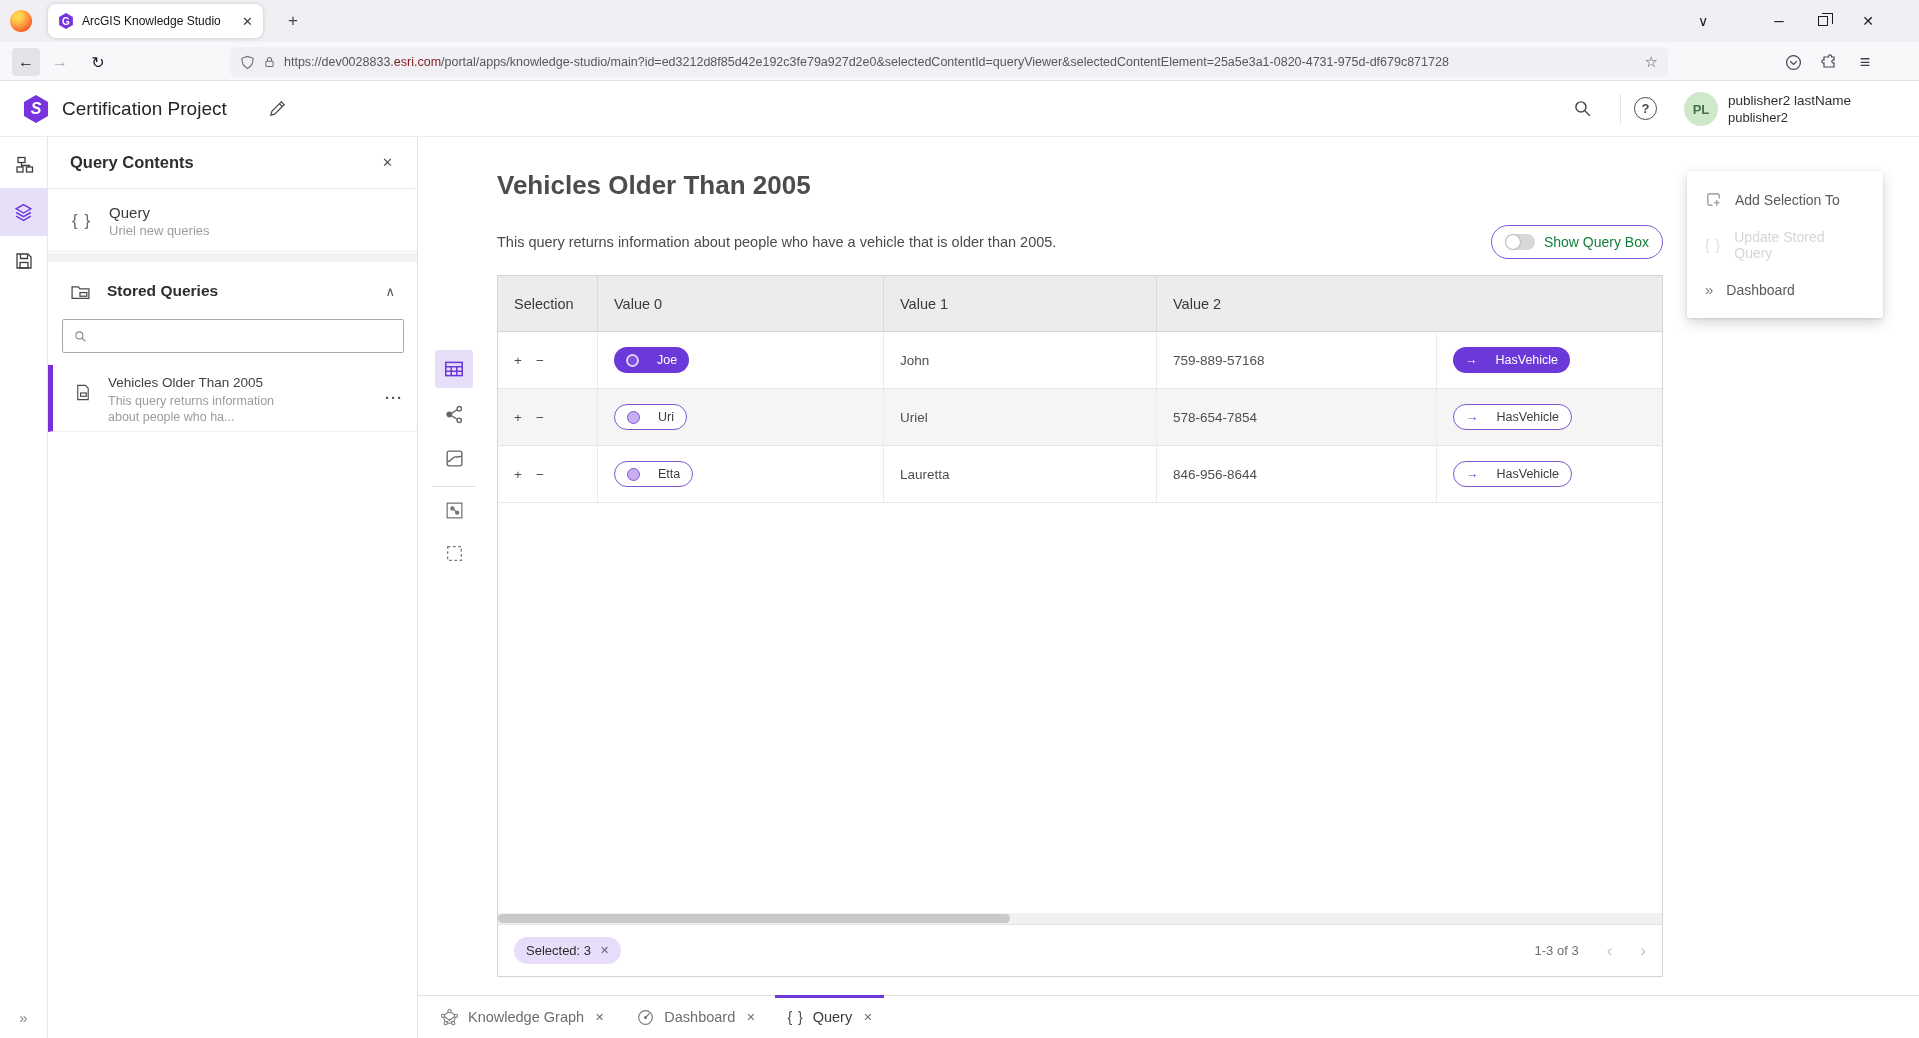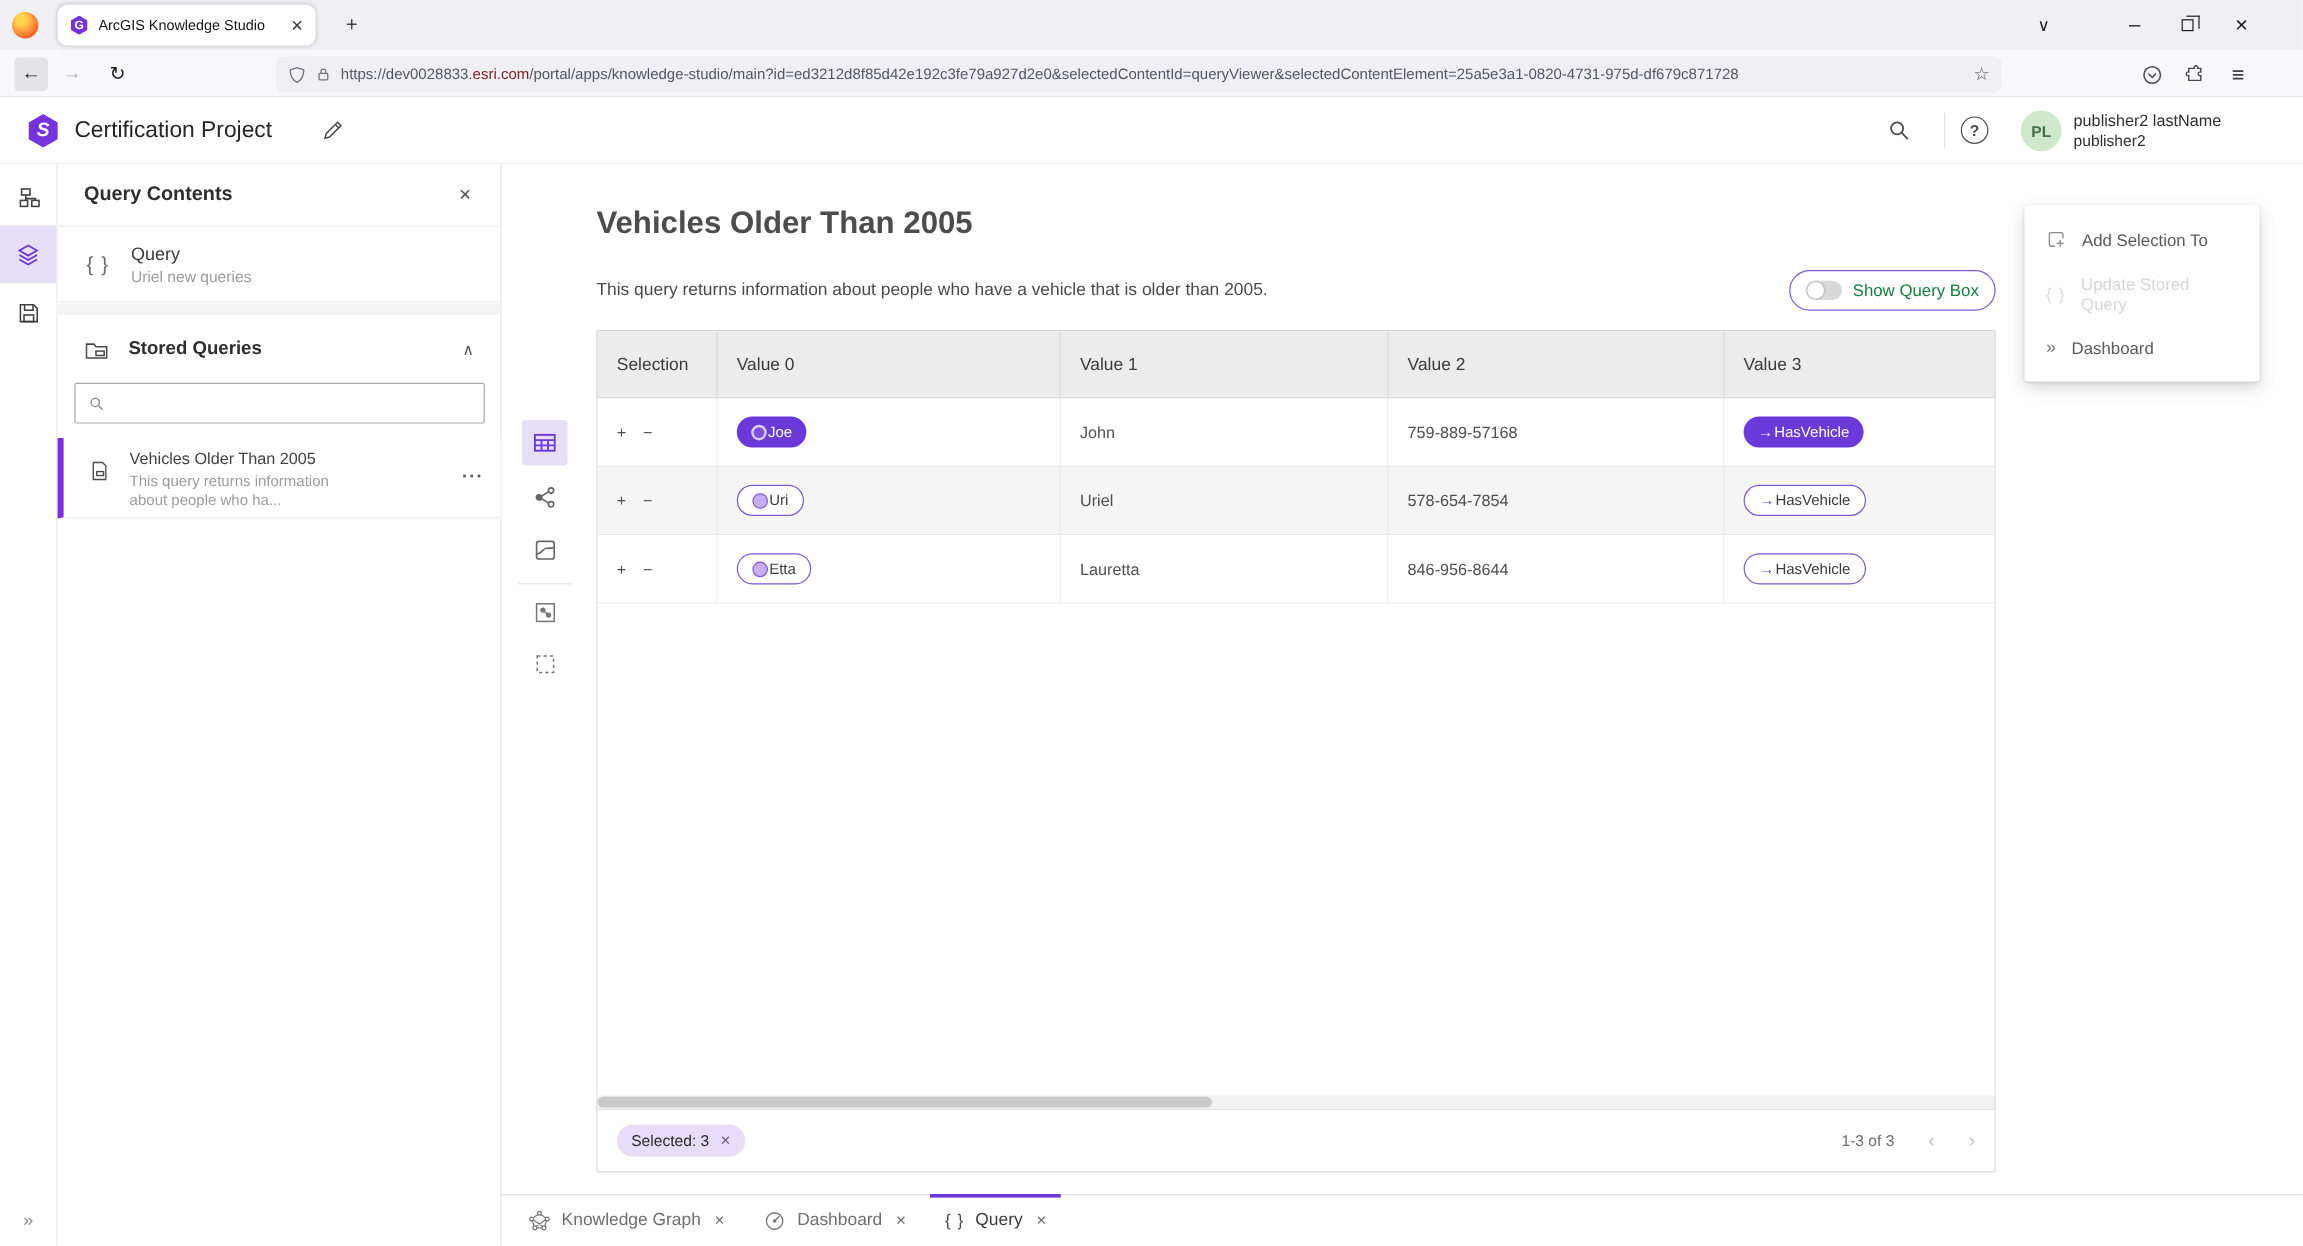--- a/index.html
+++ b/index.html
@@ -118,21 +118,21 @@
   .t-head, .t-row { display:grid; grid-template-columns:100px 286px 273px 280px 227px; }
   .t-head { height:56px; background:#ececec; border-bottom:1px solid #d4d4d4; }
   .t-head .t-cell { font-size:14.5px; color:#3a3a3a; border-right:1px solid #d9d9d9; }
   .t-row { height:57px; background:#fff; border-bottom:1px solid #e6e6e6; }
   .t-row.alt { background:#f5f5f5; }
   .t-row .t-cell { font-size:13.5px; color:#4f4f4f; border-right:1px solid #ebebeb; }
   .t-cell { display:flex; align-items:center; padding-left:16px; }
   .t-cell:last-child { border-right:none !important; }
   .sel-cell { gap:14px; color:#5c5c5c; font-size:15px; }
   .pill { display:inline-flex; align-items:center; height:26px; border-radius:13px; font-size:12.5px;
-          padding:0 12px; gap:1px; white-space:nowrap; }
+          padding:0 12px; gap:18px; white-space:nowrap; }
   .pill-node-filled { background:#6b38d9; color:#fff; }
   .pill-node-filled .node-dot { width:13px; height:13px; border-radius:50%; border:2px solid rgba(255,255,255,.72);
           background:rgba(255,255,255,.12); }
   .pill-node-outline { background:#fff; border:1.5px solid #7e57cf; color:#3c3c3c; }
   .pill-node-outline .node-dot { width:13px; height:13px; border-radius:50%; border:1.5px solid #7e57cf; background:#c8aef0; }
   .pill-rel-filled { background:#6b38d9; color:#fff; }
   .pill-rel-outline { background:#fff; border:1.5px solid #7e57cf; color:#3c3c3c; }
   .pill-rel-outline .rel-arrow { color:#6b38d9; }
   .t-filler { flex:1; background:#fff; }
   .t-scrollbar { height:11px; background:#f1f1f1; position:relative; }
@@ -352,21 +352,20 @@
         <span class="sqb-label">Show Query Box</span>
       </div>
     </div>
 
     <div id="table-card">
       <div class="t-head">
         <div class="t-cell">Selection</div>
         <div class="t-cell">Value 0</div>
         <div class="t-cell">Value 1</div>
         <div class="t-cell">Value 2</div>
-        <div class="t-cell">Value 3</div>
       </div>
 
       <div class="t-row">
         <div class="t-cell sel-cell">
           <span>+</span>
           <span>−</span>
         </div>
         <div class="t-cell">
             <span class="pill pill-node-filled">
               <span class="node-dot"></span>

